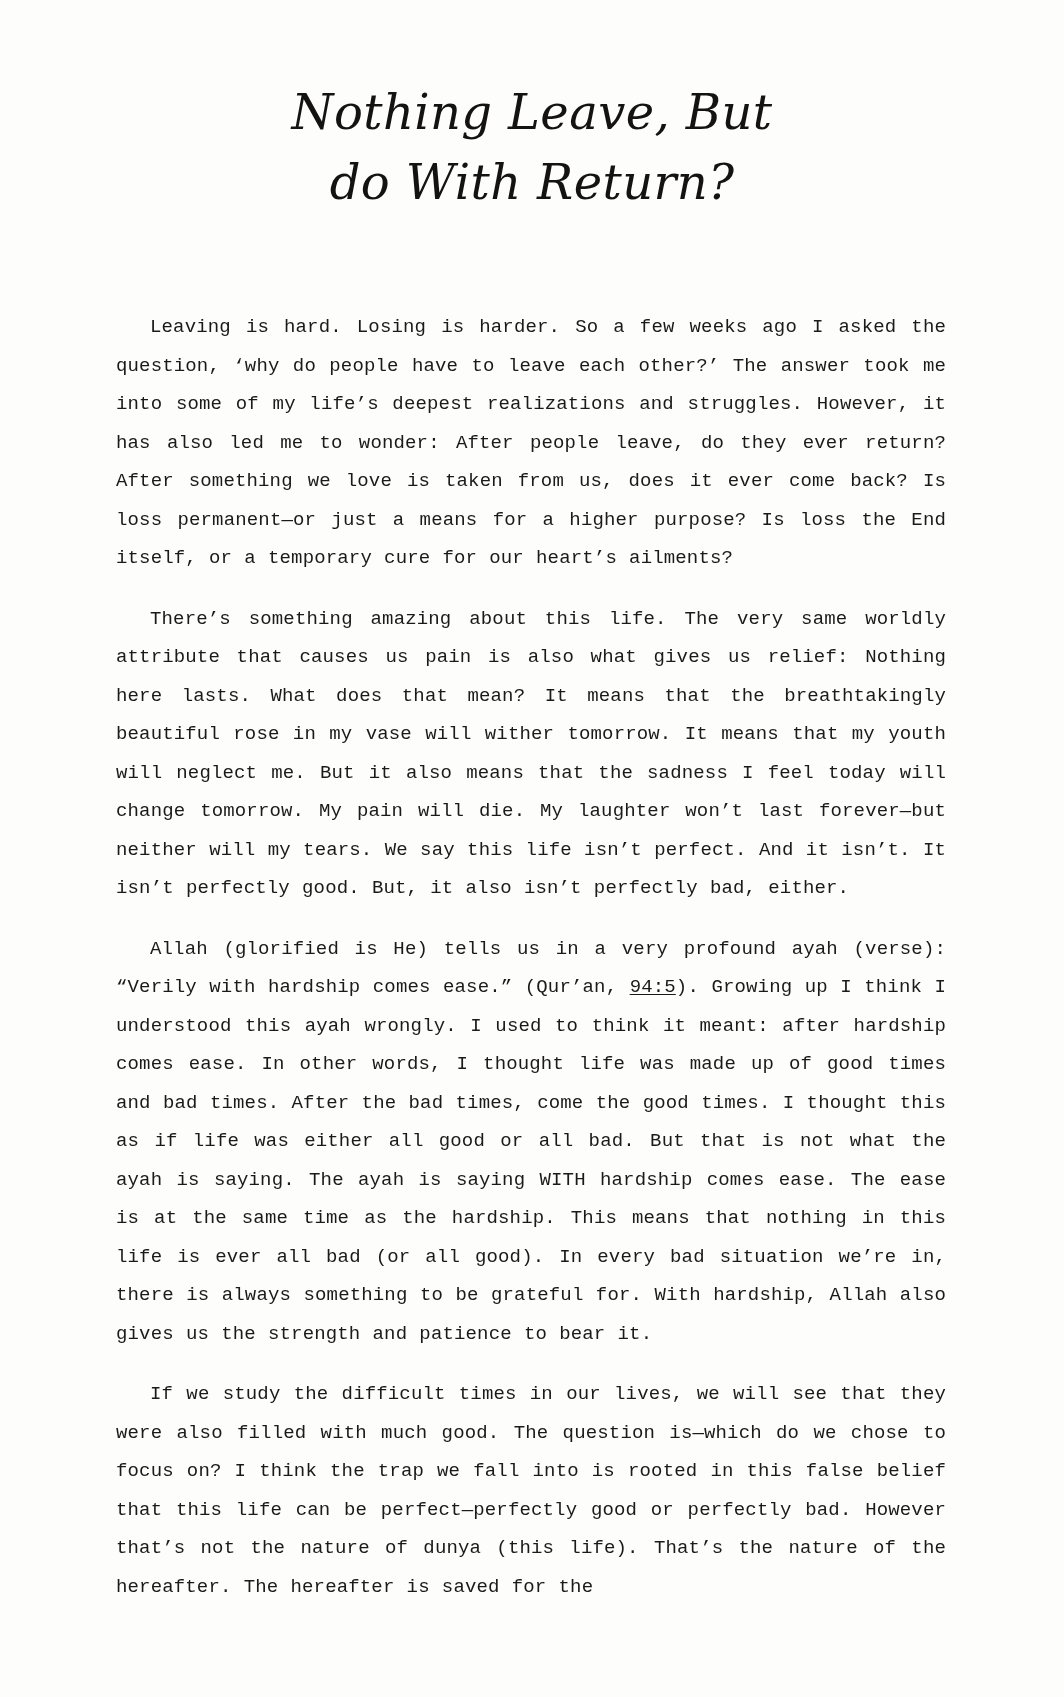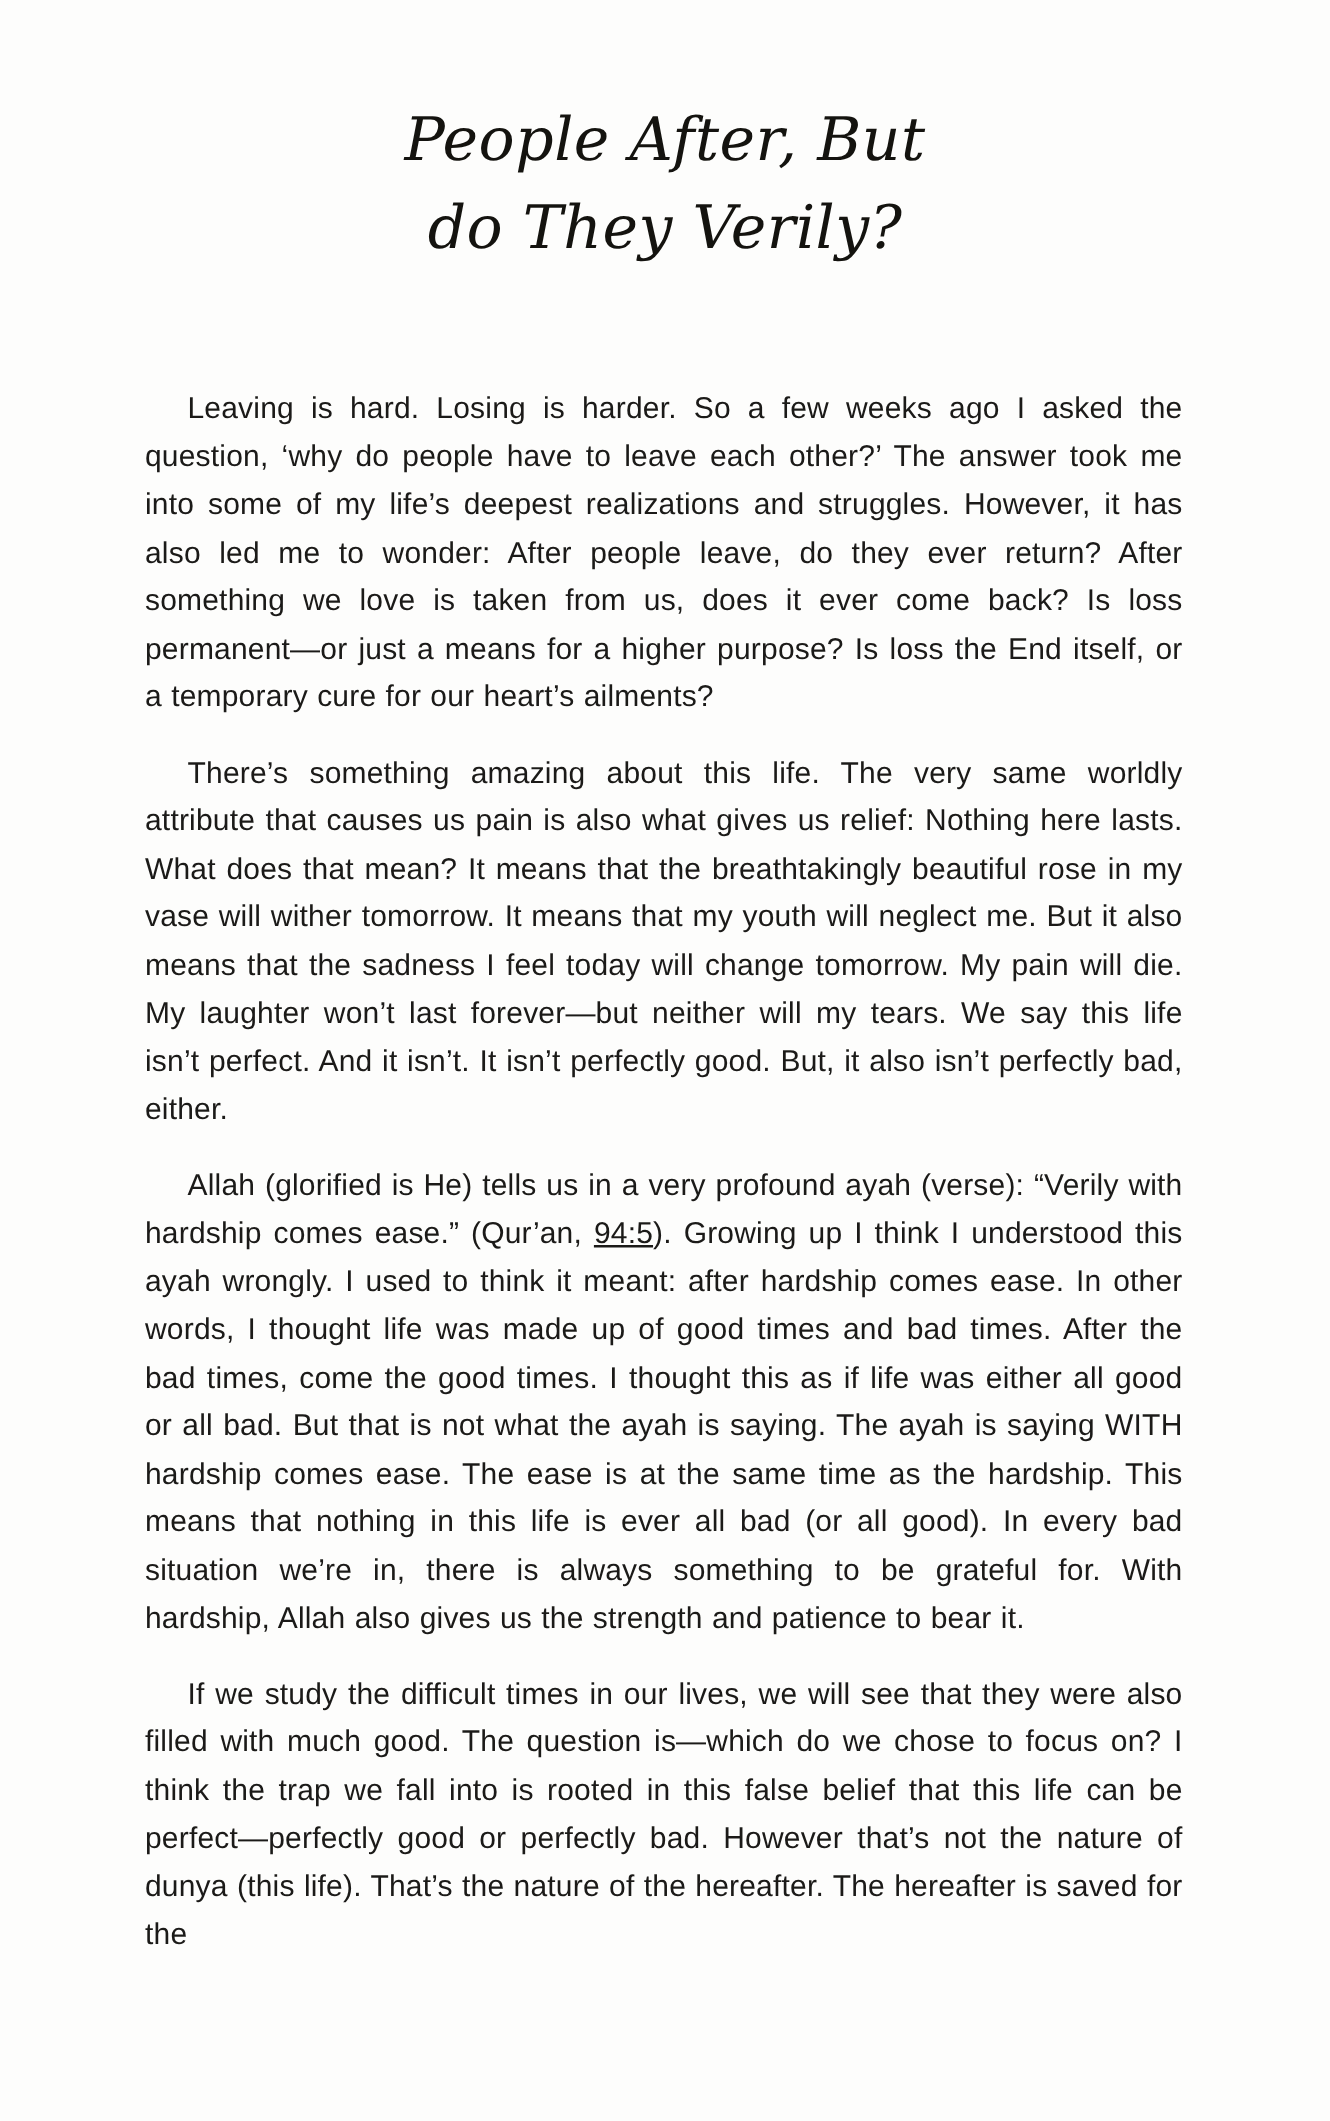--- a/index.html
+++ b/index.html
@@ -39,22 +39,22 @@
   }
   .chapter-title .line-2 {
     margin-top: 2px;
   }
   .body-copy {
     padding: 0 118px 0 116px;
     margin-top: 92px;
   }
   .body-copy p {
     margin: 0;
-    font-family: Liberation Sans, sans-serif;
-    font-size: 24px;
+    font-family: Liberation Mono, monospace;
+    font-size: 19px;
     line-height: 38.5px;
     text-align: justify;
     text-justify: inter-word;
     color: #1b1a18;
     letter-spacing: 0.15px;
     word-spacing: 0.6px;
   }
   .body-copy p + p {
     text-indent: 34px;
     margin-top: 22px;
@@ -66,22 +66,22 @@
     text-decoration: underline;
     text-underline-offset: 2px;
   }
 </style>
 </head>
 <body>
 
 <div class="page">
 
   <h1 class="chapter-title">
-    <span class="line line-1">People After, But</span>
-    <span class="line line-2">do They Verily?</span>
+    <span class="line line-1">Nothing Leave, But</span>
+    <span class="line line-2">do With Return?</span>
   </h1>
 
   <div class="body-copy">
     <p class="first">Leaving is hard. Losing is harder. So a few weeks ago I asked the question, ‘why do people have to leave each other?’ The answer took me into some of my life’s deepest realizations and struggles. However, it has also led me to wonder: After people leave, do they ever return? After something we love is taken from us, does it ever come back? Is loss permanent—or just a means for a higher purpose? Is loss the End itself, or a temporary cure for our heart’s ailments?</p>
     <p>There’s something amazing about this life. The very same worldly attribute that causes us pain is also what gives us relief: Nothing here lasts. What does that mean? It means that the breathtakingly beautiful rose in my vase will wither tomorrow. It means that my youth will neglect me. But it also means that the sadness I feel today will change tomorrow. My pain will die. My laughter won’t last forever—but neither will my tears. We say this life isn’t perfect. And it isn’t. It isn’t perfectly good. But, it also isn’t perfectly bad, either.</p>
     <p><span>Allah (glorified is He) tells us in a very profound ayah (verse): “Verily with hardship comes ease.” (Qur’an, </span><u class="ref">94:5</u><span>). Growing up I think I understood this ayah wrongly. I used to think it meant: after hardship comes ease. In other words, I thought life was made up of good times and bad times. After the bad times, come the good times. I thought this as if life was either all good or all bad. But that is not what the ayah is saying. The ayah is saying WITH hardship comes ease. The ease is at the same time as the hardship. This means that nothing in this life is ever all bad (or all good). In every bad situation we’re in, there is always something to be grateful for. With hardship, Allah also gives us the strength and patience to bear it.</span></p>
     <p>If we study the difficult times in our lives, we will see that they were also filled with much good. The question is—which do we chose to focus on? I think the trap we fall into is rooted in this false belief that this life can be perfect—perfectly good or perfectly bad. However that’s not the nature of dunya (this life). That’s the nature of the hereafter. The hereafter is saved for the</p>
   </div>
 
 </div>

